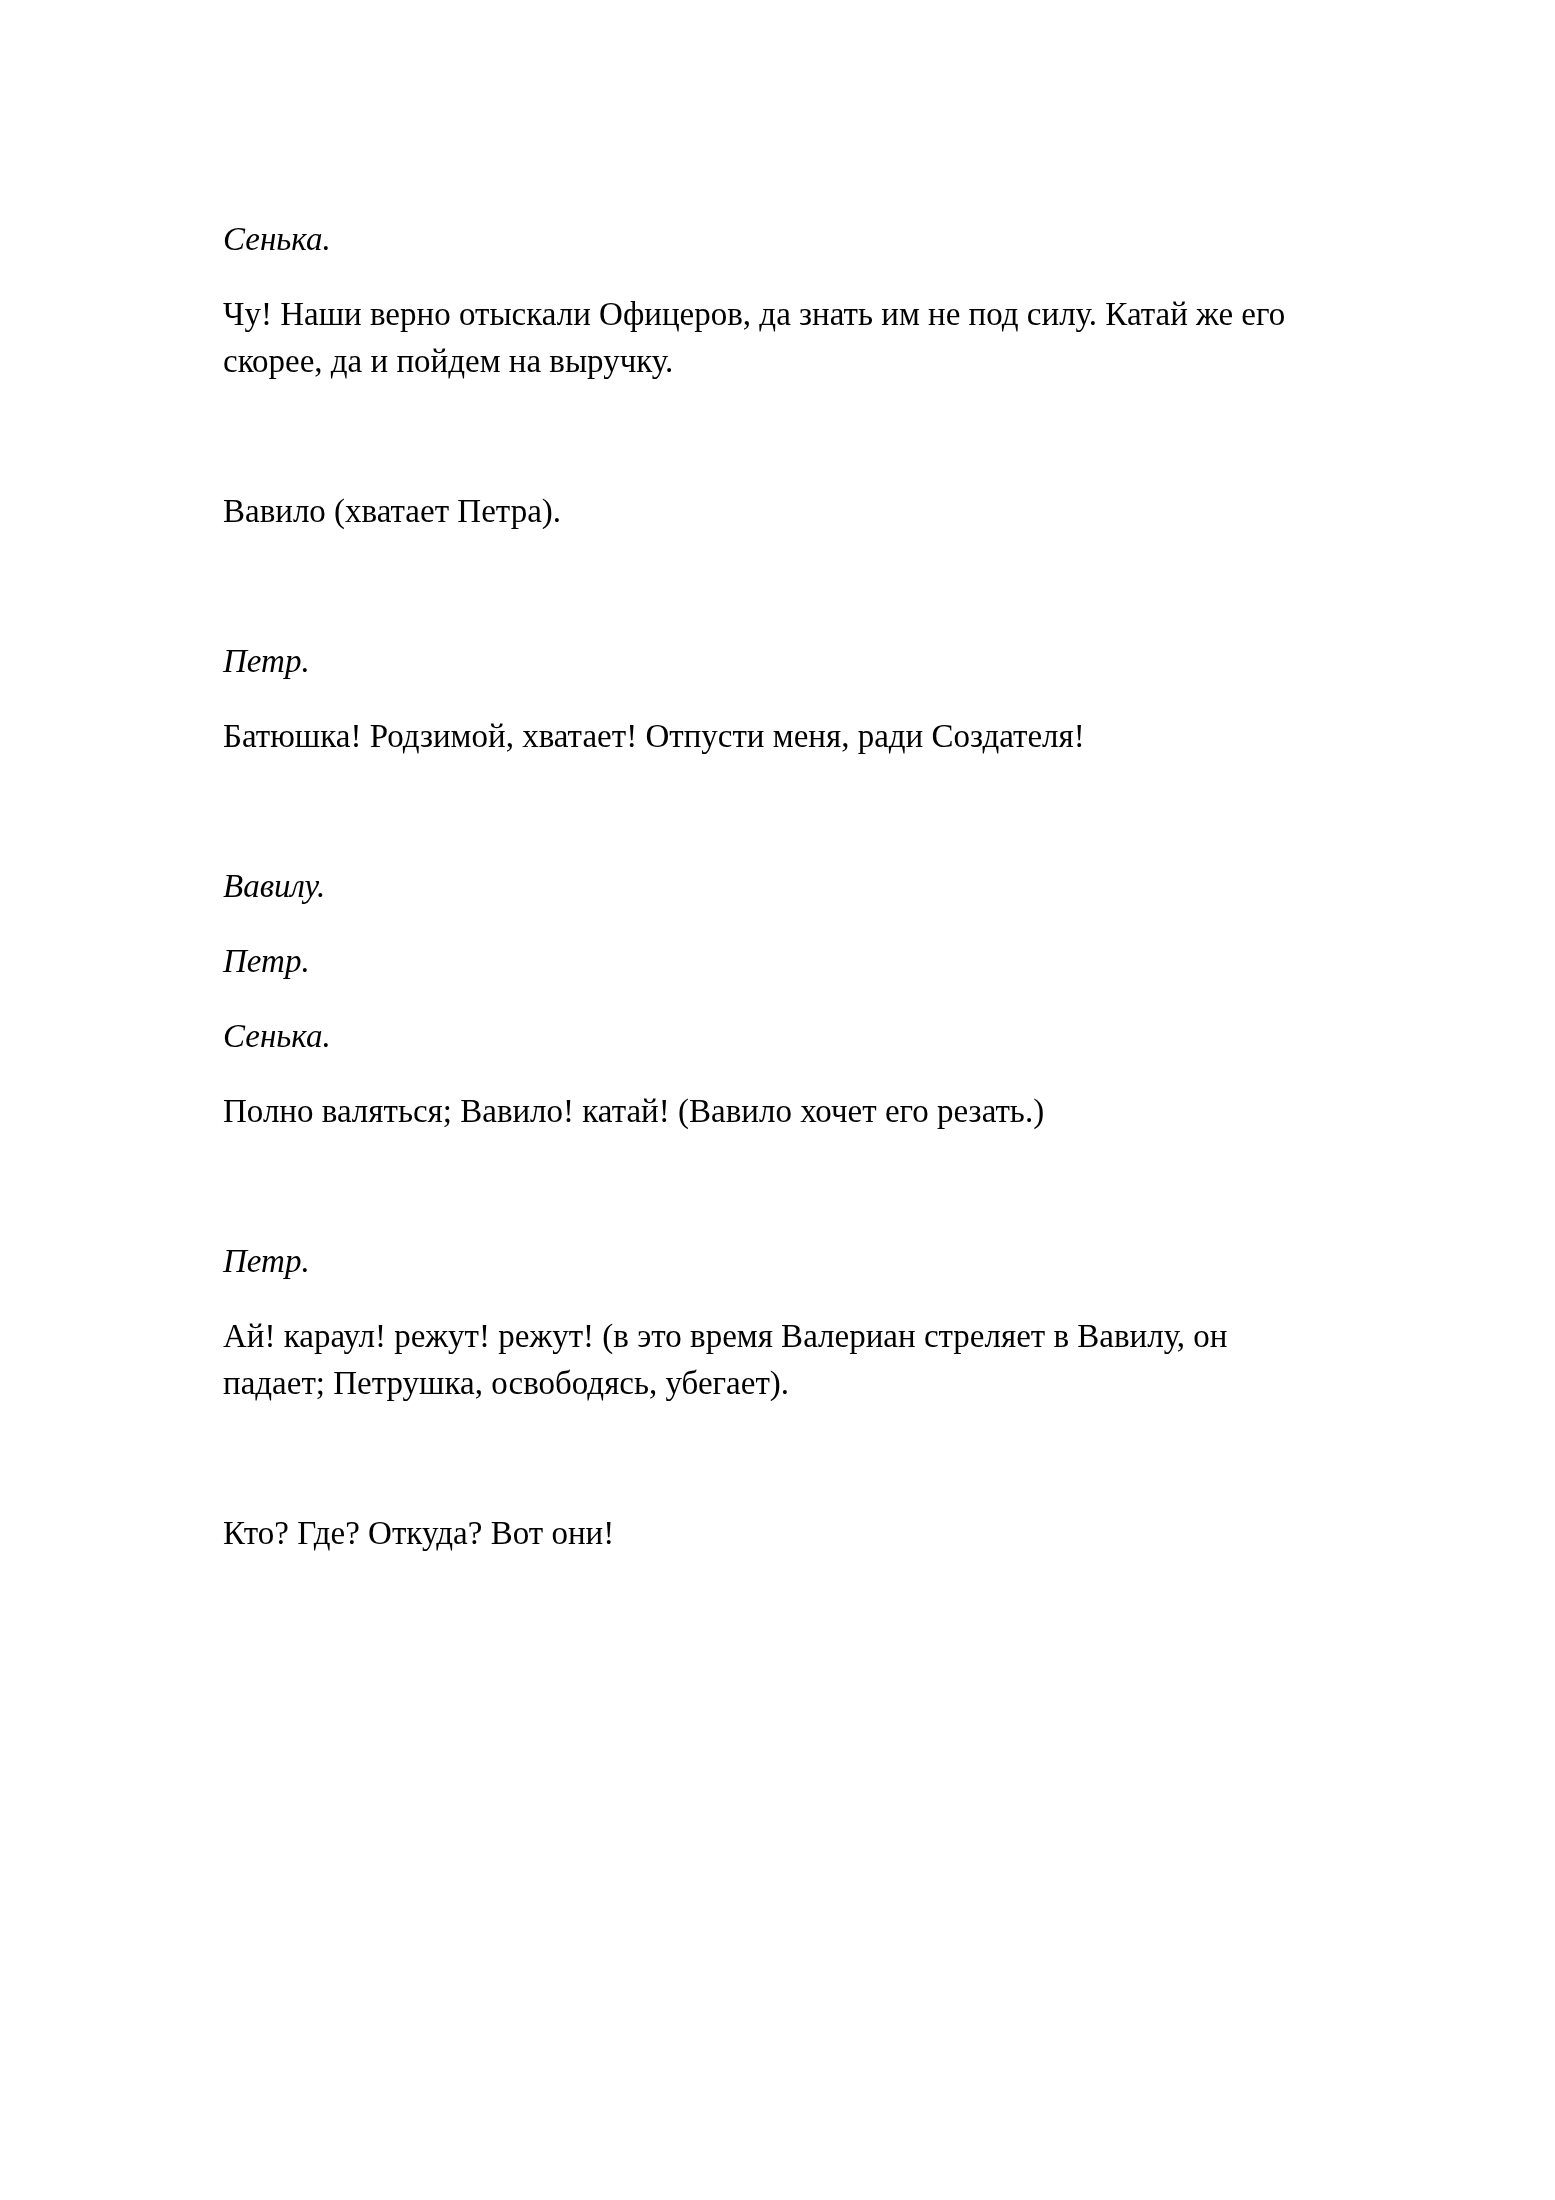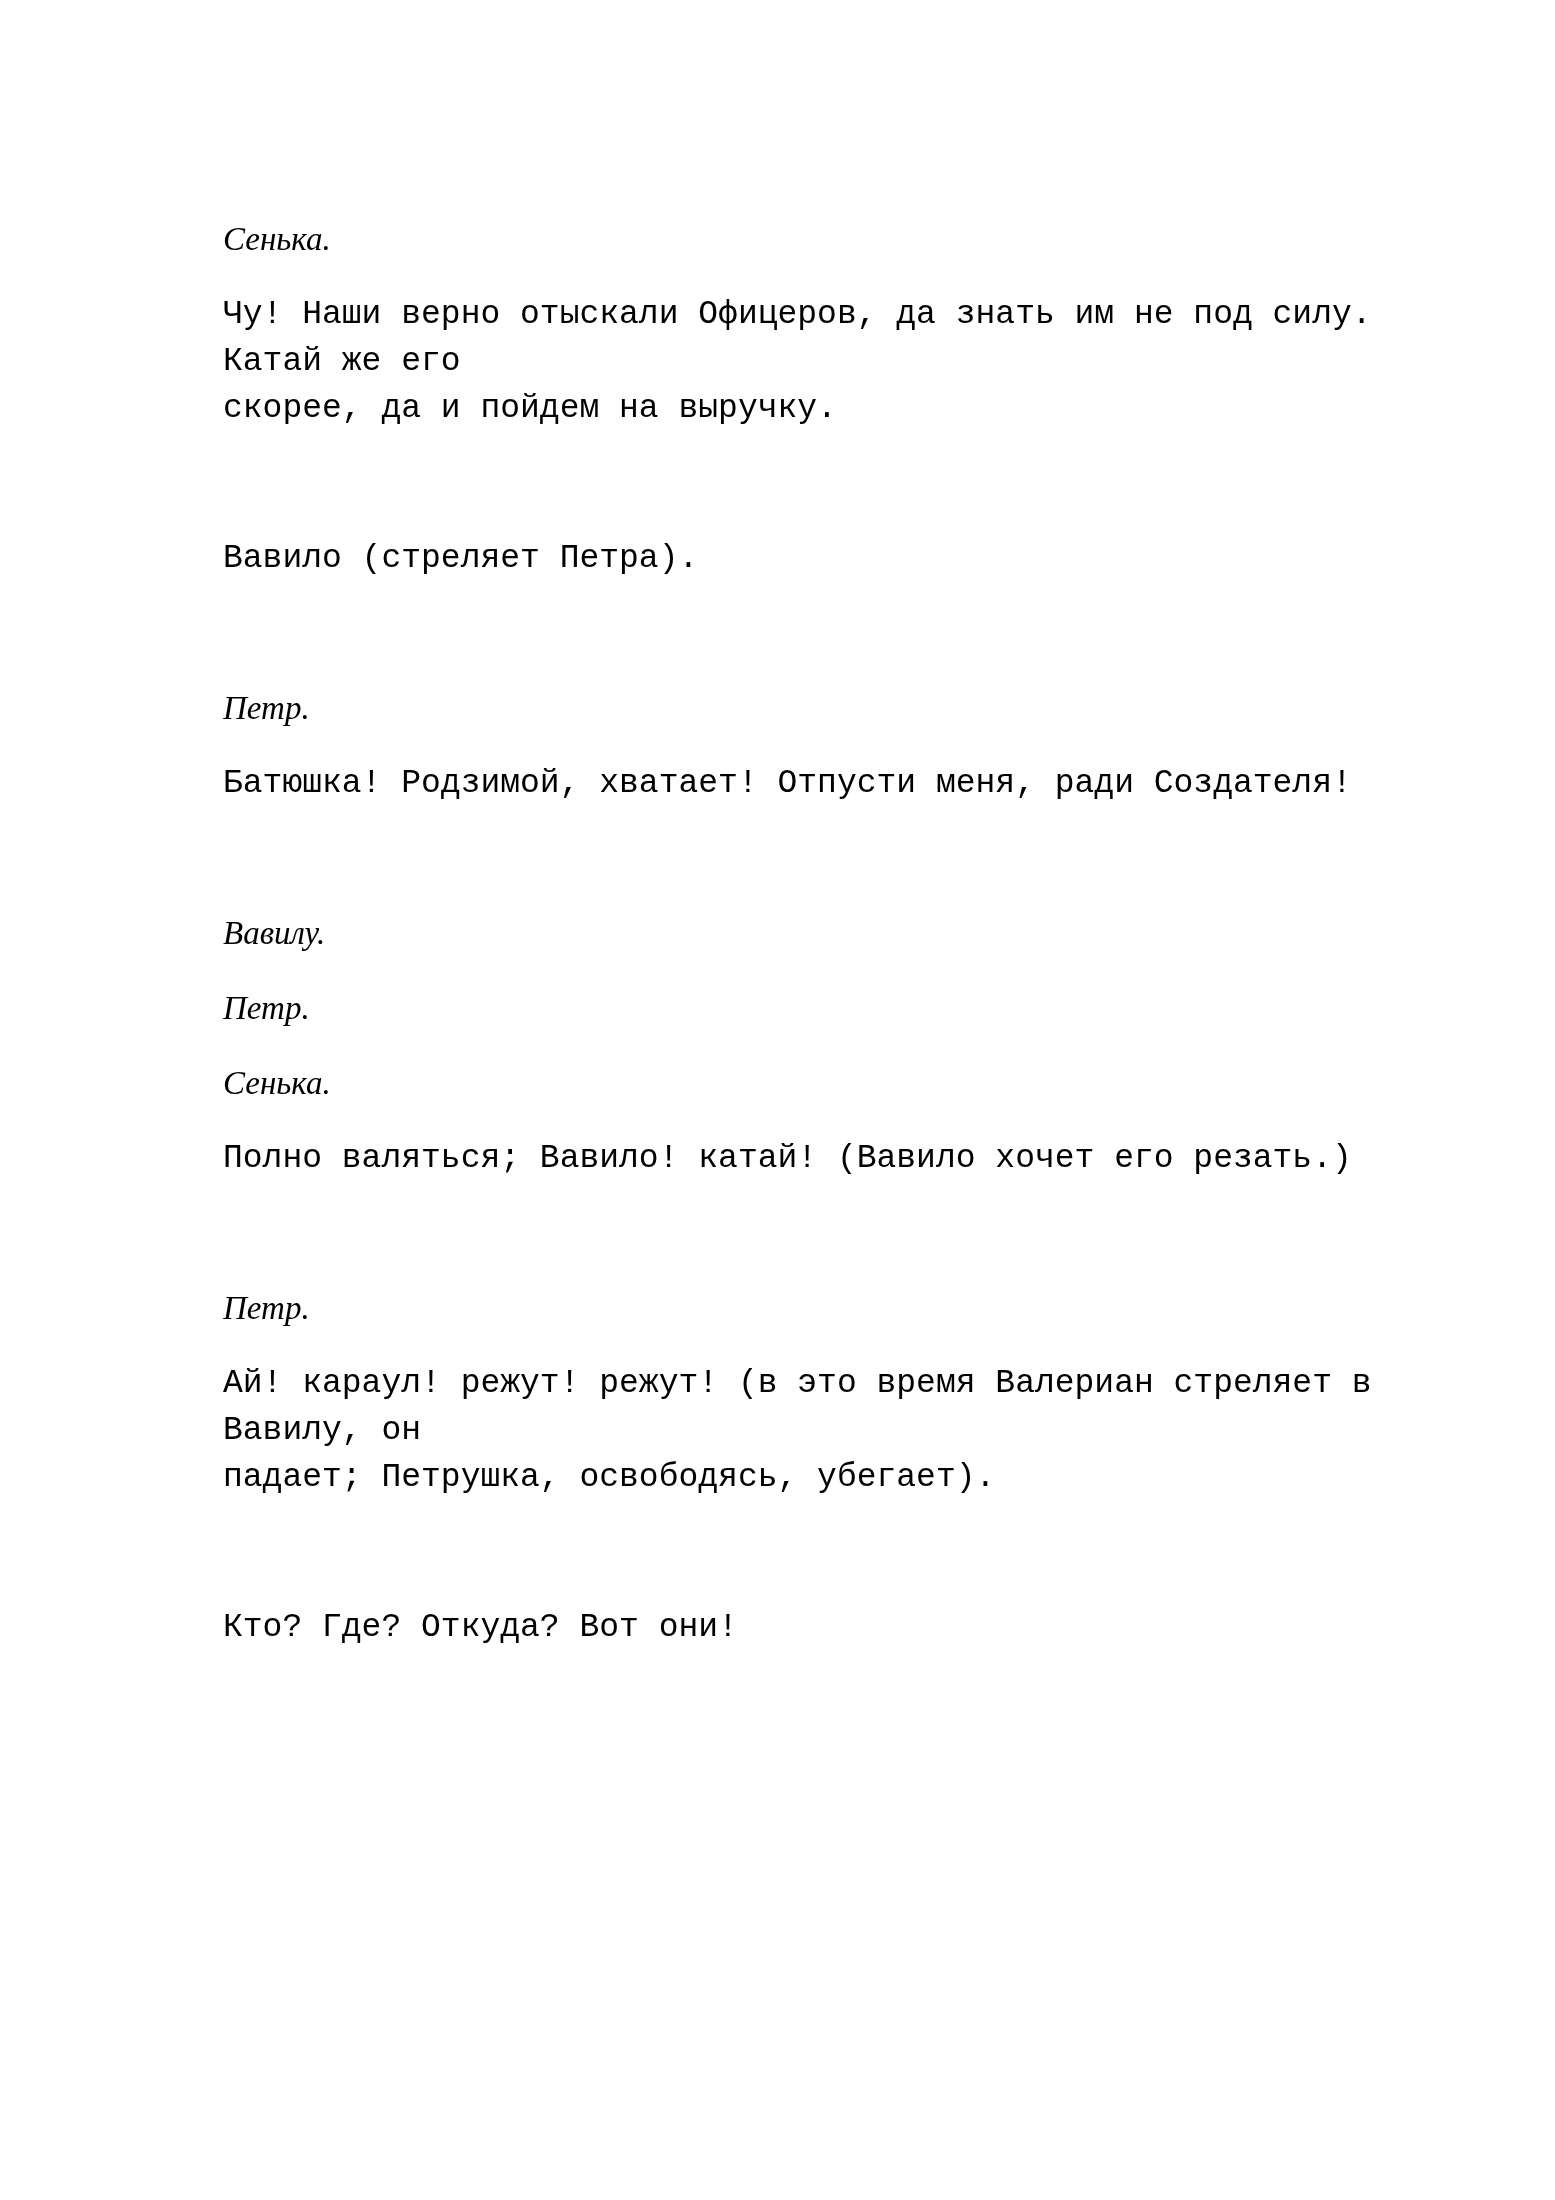--- a/index.html
+++ b/index.html
@@ -28,31 +28,30 @@
     white-space: pre-line; 
   }
   p.speaker {
     font-style: italic;
     margin-bottom: 28px;   
   }
   p.dialogue,
   p.stage {
     font-style: normal;
     margin-bottom: 103px;  
-    font-family: Liberation Mono, monospace;
   }
 </style>
 </head>
 <body>
 
 <main class="page" id="page">
     <p class="speaker">Сенька.</p>
     <p class="dialogue">Чу! Наши верно отыскали Офицеров, да знать им не под силу. Катай же его
 скорее, да и пойдем на выручку.</p>
-    <p class="stage">Вавило (стреляет Петра).</p>
+    <p class="stage">Вавило (хватает Петра).</p>
     <p class="speaker">Петр.</p>
     <p class="dialogue">Батюшка! Родзимой, хватает! Отпусти меня, ради Создателя!</p>
     <p class="speaker">Вавилу.</p>
     <p class="speaker">Петр.</p>
     <p class="speaker">Сенька.</p>
     <p class="dialogue">Полно валяться; Вавило! катай! (Вавило хочет его резать.)</p>
     <p class="speaker">Петр.</p>
     <p class="dialogue">Ай! караул! режут! режут! (в это время Валериан стреляет в Вавилу, он
 падает; Петрушка, освободясь, убегает).</p>
     <p class="dialogue">Кто? Где? Откуда? Вот они!</p>

